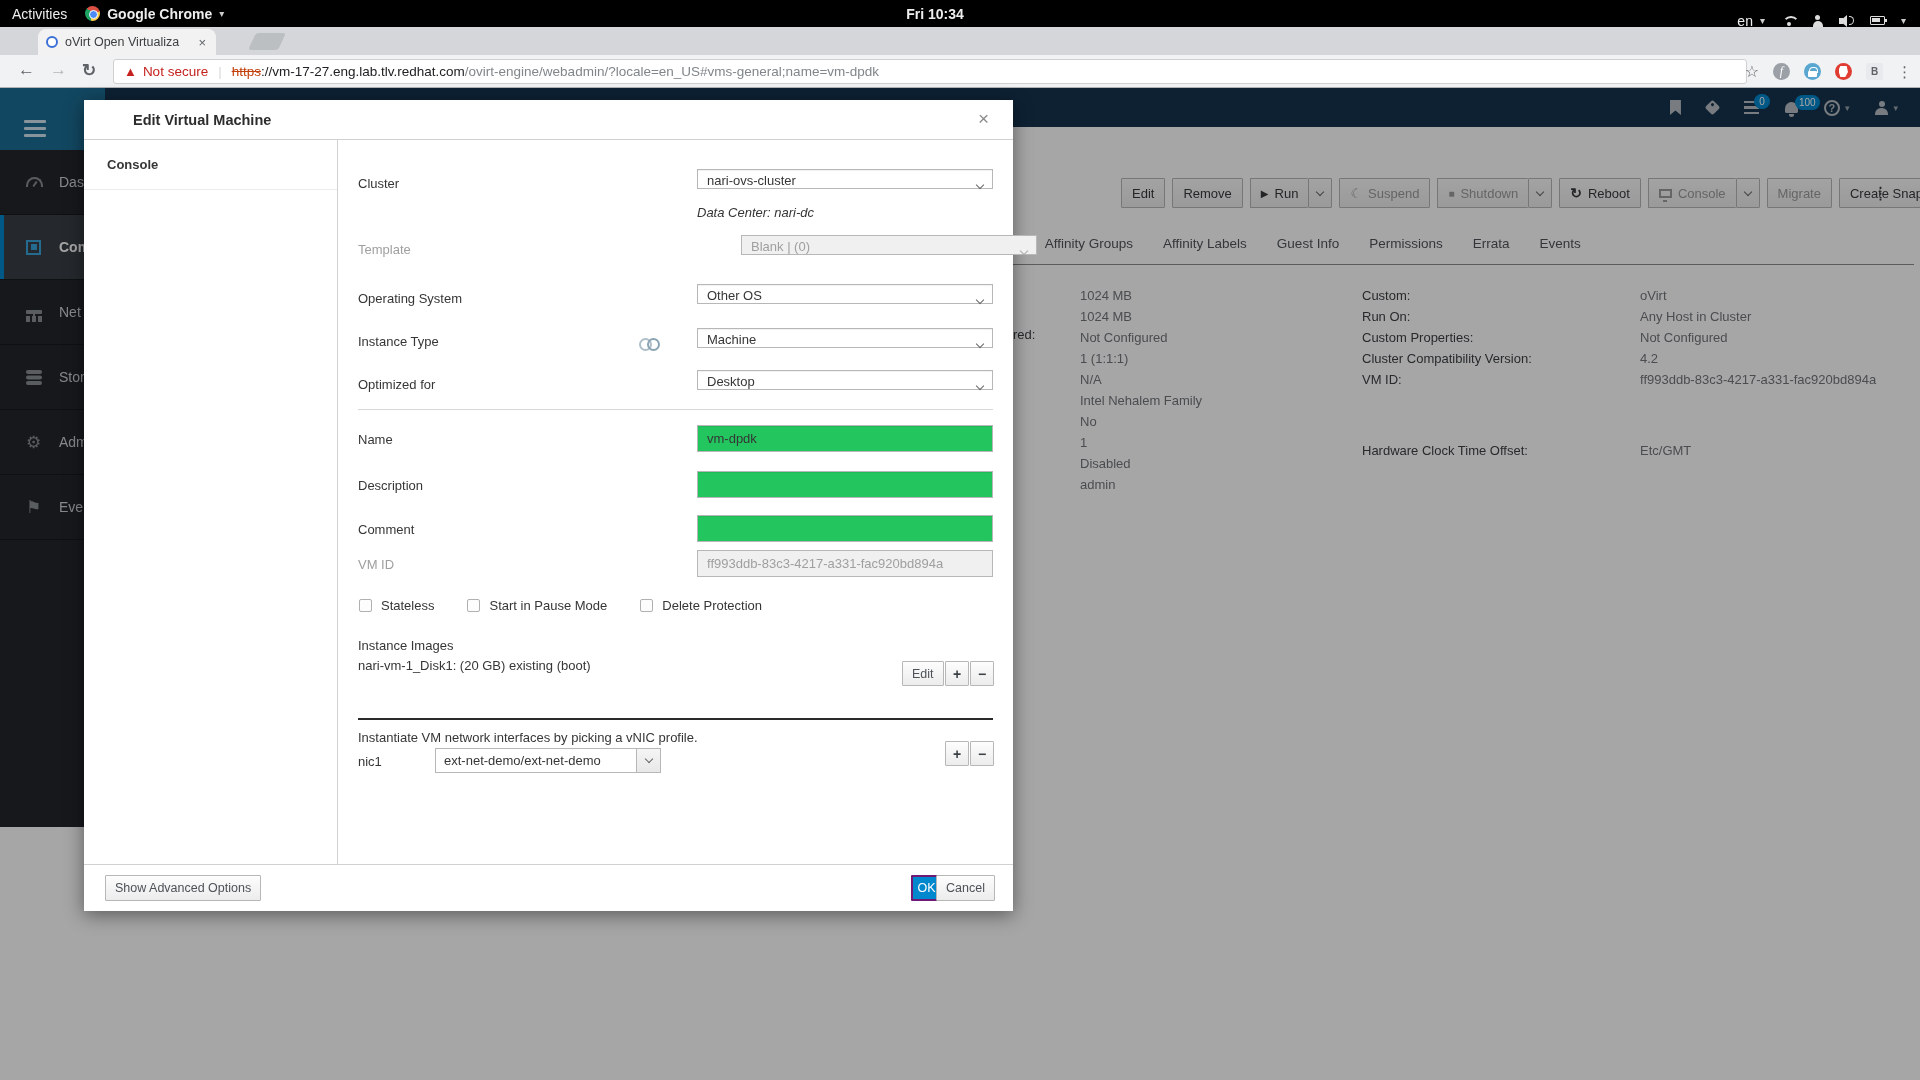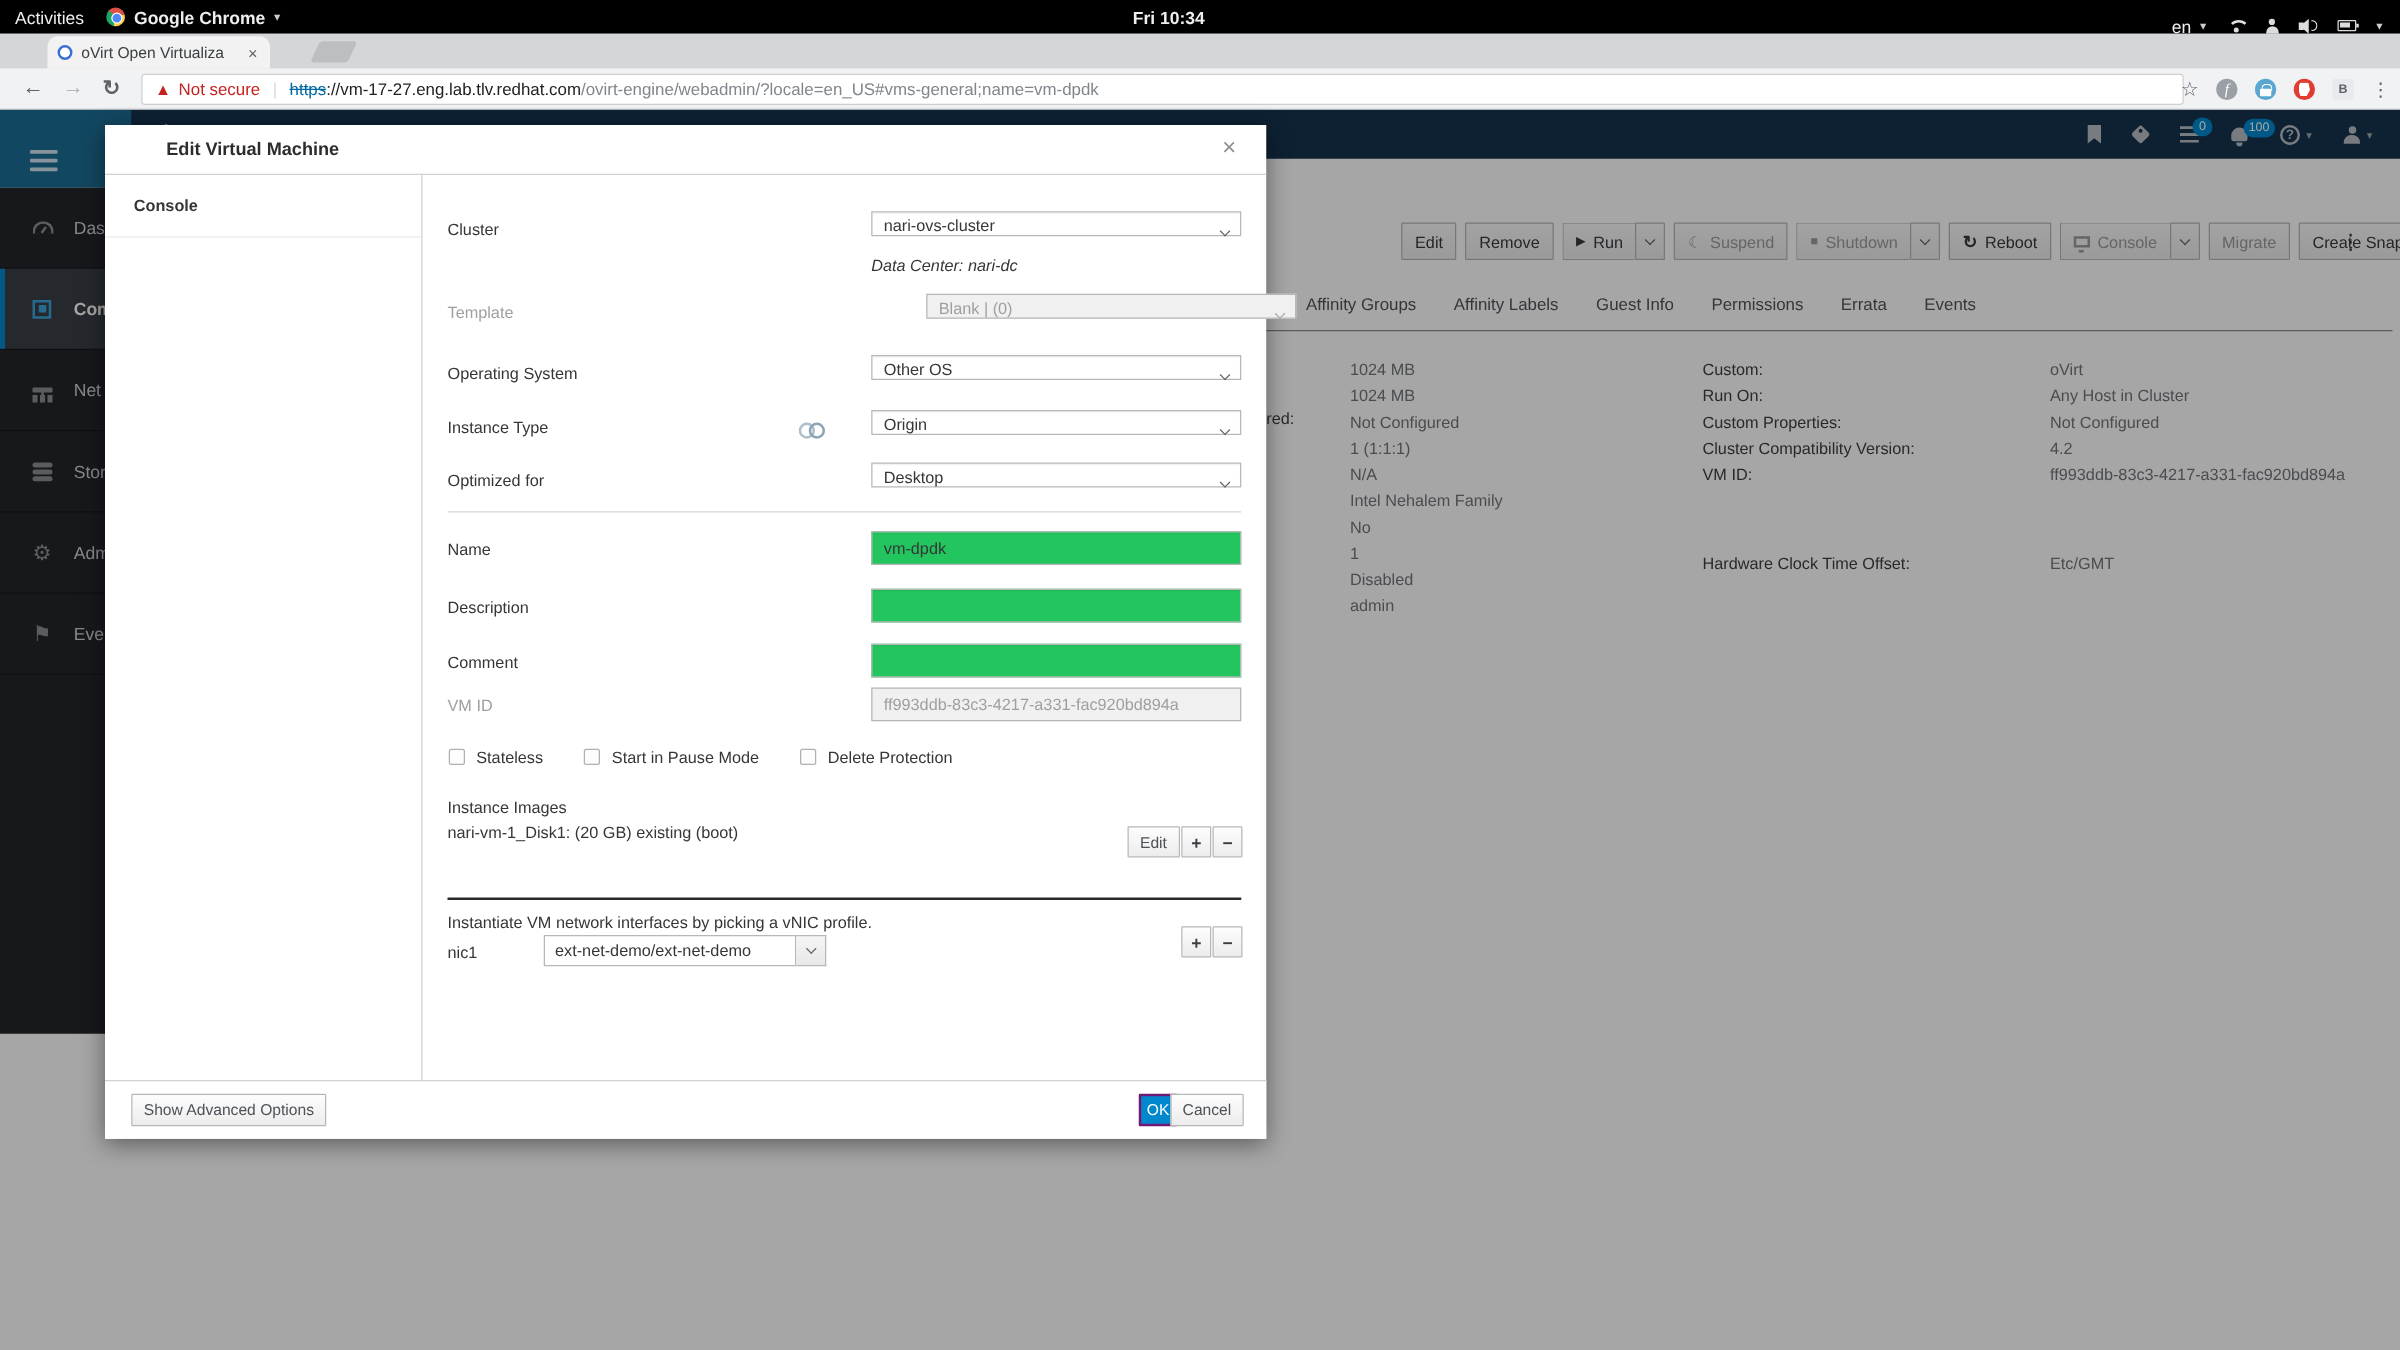--- a/index.html
+++ b/index.html
@@ -38,21 +38,21 @@
   .tab-close { font-size:13px; color:#5f6368; padding:0 2px; }
   .newtab-stub { position:absolute; left:252px; top:6px; width:30px; height:17px; background:#bcbfc2; border-radius:3px; transform:skewX(-25deg); }
 
   
   .chrome-toolbar { position:absolute; left:0; top:55px; width:1920px; height:33px; background:#f1f2f4; border-bottom:1px solid #b0b3b6; }
   .nav-btn { position:absolute; top:5px; font-size:17px; color:#5f6368; }
   .url-field { position:absolute; left:113px; top:4px; width:1634px; height:25px; background:#fff; border:1px solid #d0d0d0; border-radius:3px; display:flex; align-items:center; padding:0 10px; font-size:13.5px; white-space:nowrap; overflow:hidden; }
   .warn-tri { color:#c5221f; font-size:13px; margin-right:6px; }
   .not-secure { color:#c5221f; margin-right:10px; }
   .url-div { color:#d8d8d8; margin-right:10px; }
-  .url-https { color:#0369a1; text-decoration:line-through; }
+  .url-https { color:#c2410c; text-decoration:line-through; }
   .url-host { color:#202124; }
   .url-path { color:#80868b; }
   .addr-right { position:absolute; right:8px; top:0; height:33px; display:flex; align-items:center; gap:14px; }
   .star { font-size:16px; color:#5f6368; }
   .ext { width:17px; height:17px; border-radius:50%; position:relative; }
   .ext-f { background:#9aa0a6; color:#fff; font-size:12px; font-style:italic; font-family:"Liberation Serif",serif; text-align:center; line-height:17px; }
   .ext-lock { background:#59a7d1; }
   .ext-lock::before { content:""; position:absolute; left:5px; top:4px; width:7px; height:5px; border:1.5px solid #fff; border-bottom:none; border-radius:4px 4px 0 0; }
   .ext-lock::after { content:""; position:absolute; left:4px; top:8px; width:9px; height:6px; background:#fff; border-radius:1px; }
   .ext-hand { background:#e03c31; }
@@ -397,21 +397,21 @@
 
         <span class="f-label" style="top:151px;">Operating System</span>
         <div class="f-ctl" style="top:144px;">
           <span>Other OS</span>
           <span class="chev"></span>
         </div>
 
         <span class="f-label" style="top:194px;">Instance Type</span>
         <span class="link-ico" style="top:198px;"></span>
         <div class="f-ctl" style="top:188px;">
-          <span>Origin</span>
+          <span>Machine</span>
           <span class="chev"></span>
         </div>
 
         <span class="f-label" style="top:237px;">Optimized for</span>
         <div class="f-ctl" style="top:230px;">
           <span>Desktop</span>
           <span class="chev"></span>
         </div>
 
         <div class="hr-light" style="top:269px;"></div>

